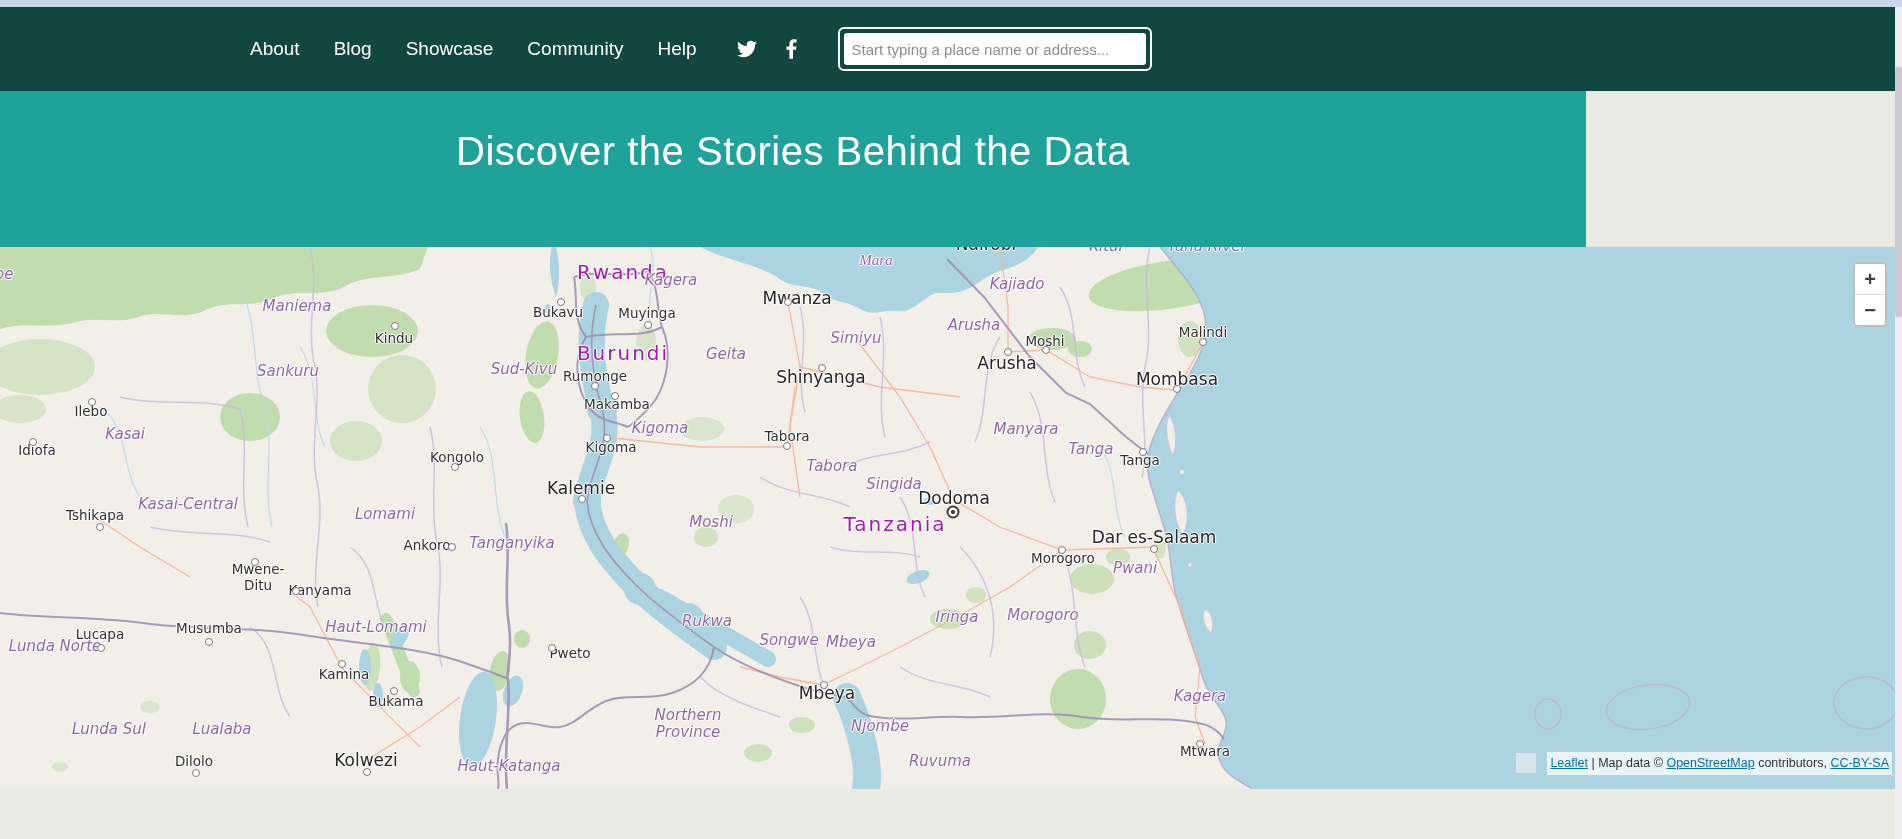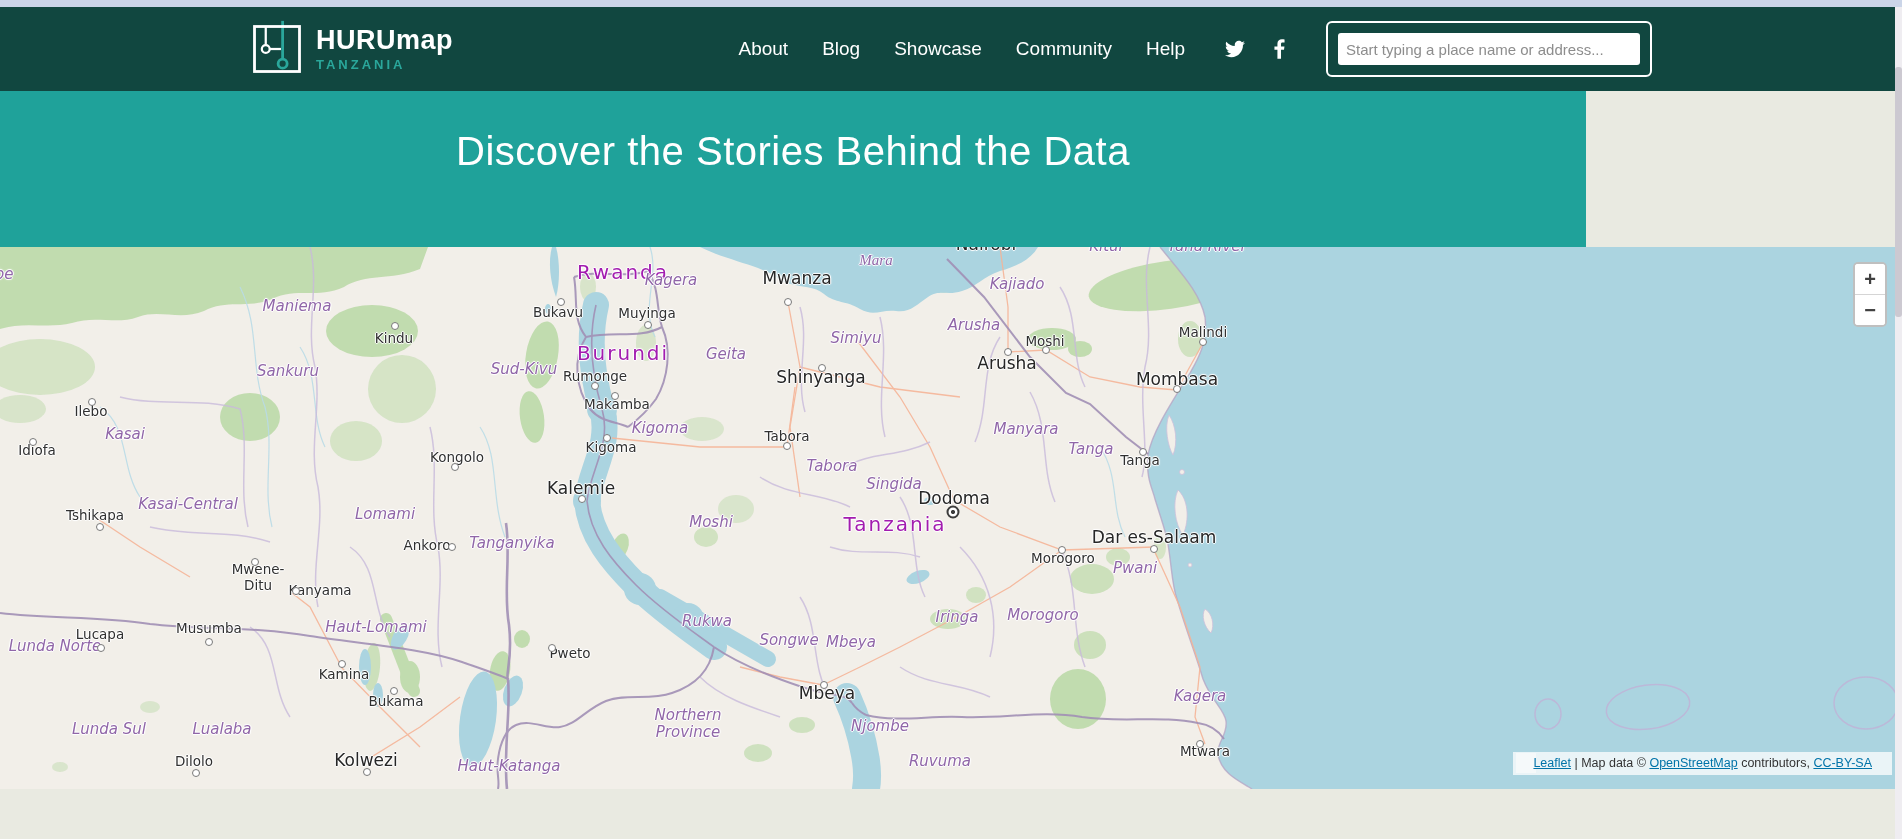--- a/index.html
+++ b/index.html
@@ -19,21 +19,21 @@
   .logo{display:flex;align-items:center;gap:12px;}
   .logo svg{display:block;}
   .logo-text{display:flex;flex-direction:column;line-height:1;}
   .logo-title{color:#fff;font-size:27px;font-weight:bold;letter-spacing:.5px;}
   .logo-sub{color:#2aa79b;font-size:13px;font-weight:bold;letter-spacing:3px;margin-top:4px;}
   .navzone{display:flex;align-items:center;gap:34px;}
   .navlink{color:#fff;font-size:19px;text-decoration:none;cursor:pointer;white-space:nowrap;}
   .socials{display:flex;align-items:center;gap:26px;margin-left:4px;}
   .socials svg{display:block;fill:#fff;cursor:pointer;}
   .searchwrap{
-    margin-left:6px;border:2px solid #fff;border-radius:6px;padding:10px;background:transparent;
+    margin-left:6px;border:2px solid #fff;border-radius:6px;padding:4px;background:transparent;
   }
   .searchwrap input{
     width:286px;height:32px;border:0;border-radius:3px;background:#fff;
     font-size:15px;color:#333;padding:0 8px;outline:none;
     font-family:"Liberation Sans",sans-serif;
   }
   .searchwrap input::placeholder{color:#8d8d8d;}
   
   .hero{
     position:absolute;top:91px;left:0;width:1586px;height:156px;background:#1fa29a;
@@ -74,48 +74,34 @@
   }
   .zoomctl .zbtn{
     width:30px;height:30px;background:#fff;border:0;font-size:20px;font-weight:bold;
     color:#404040;line-height:30px;text-align:center;cursor:pointer;display:block;padding:0;
     font-family:"Liberation Sans",sans-serif;
   }
   .zoomctl .zbtn + .zbtn{border-top:1px solid #d5d5d5;}
   
   .attrib{
     position:absolute;right:10px;bottom:14px;height:20px;background:rgba(255,255,255,.75);
-    font-size:12.5px;color:#333;padding:1px 20px 2px;white-space:pre;display:flex;align-items:center;
+    font-size:12.5px;color:#333;padding:1px 3px 2px;white-space:pre;display:flex;align-items:center;
     font-family:"Liberation Sans",sans-serif;
   }
   .attrib a{color:#0073a8;text-decoration:underline;cursor:pointer;white-space:pre;}
   
   .scrolltrack{position:absolute;right:0;top:7px;width:7px;height:832px;background:#efedf1;}
   .scrollthumb{position:absolute;right:0;top:60px;width:7px;height:250px;background:#ccc9d1;border-radius:3px;}
 </style>
 </head>
 <body>
 
 <div class="topstrip"></div>
 
 <header>
-  <div class="logo">
-    <svg width="54" height="60" viewBox="0 0 96 104">
-      <line x1="58" y1="2" x2="58" y2="70" stroke="#2aa79b" stroke-width="5"></line>
-      <rect x="8" y="12" width="80" height="80" fill="none" stroke="#ffffff" stroke-width="5"></rect>
-      <line x1="28" y1="12" x2="28" y2="44" stroke="#ffffff" stroke-width="4"></line>
-      <circle cx="28" cy="52" r="7" fill="none" stroke="#ffffff" stroke-width="4"></circle>
-      <line x1="35" y1="52" x2="55" y2="52" stroke="#ffffff" stroke-width="4"></line>
-      <circle cx="58" cy="78" r="8" fill="none" stroke="#2aa79b" stroke-width="5"></circle>
-    </svg>
-    <div class="logo-text">
-      <span class="logo-title">HURUmap</span>
-      <span class="logo-sub">TANZANIA</span>
-    </div>
-  </div>
 
   <div class="navzone">
     <a class="navlink">About</a>
     <a class="navlink">Blog</a>
     <a class="navlink">Showcase</a>
     <a class="navlink">Community</a>
     <a class="navlink">Help</a>
     <div class="socials">
       <svg width="24" height="20" viewBox="0 0 24 24">
         <path d="M23.954 4.569c-.885.389-1.83.654-2.825.775 1.014-.611 1.794-1.574 2.163-2.723-.951.555-2.005.959-3.127 1.184-.896-.959-2.173-1.559-3.591-1.559-2.717 0-4.92 2.203-4.92 4.917 0 .39.045.765.127 1.124C7.691 8.094 4.066 6.13 1.64 3.161c-.427.722-.666 1.561-.666 2.475 0 1.71.87 3.213 2.188 4.096-.807-.026-1.566-.248-2.228-.616v.061c0 2.385 1.693 4.374 3.946 4.827-.413.111-.849.171-1.296.171-.314 0-.615-.03-.916-.086.631 1.953 2.445 3.377 4.604 3.417-1.68 1.319-3.809 2.105-6.102 2.105-.39 0-.779-.023-1.17-.067 2.189 1.394 4.768 2.209 7.557 2.209 9.054 0 13.999-7.496 13.999-13.986 0-.209 0-.42-.015-.63.961-.689 1.8-1.56 2.46-2.548z"></path>
@@ -333,21 +319,21 @@
       <div class="ml region" style="left: 940px; top: 515px;">Ruvuma</div>
       <div class="ml region" style="left: 1200px; top: 450px;">Kagera</div>
       <div class="ml region" style="left: 376px; top: 381px;">Haut-Lomami</div>
       <div class="ml region" style="left: 222px; top: 483px;">Lualaba</div>
       <div class="ml region" style="left: 55px; top: 400px;">Lunda Norte</div>
       <div class="ml region" style="left: 109px; top: 483px;">Lunda Sul</div>
       <div class="ml region" style="left: 509px; top: 520px;">Haut-Katanga</div>
       <div class="ml city" style="left: 558px; top: 66px;">Bukavu</div>
       <div class="ml city" style="left: 647px; top: 67px;">Muyinga</div>
       <div class="ml city" style="left: 394px; top: 92px;">Kindu</div>
-      <div class="ml city2" style="left: 797px; top: 32px;">Mwanza</div>
+      <div class="ml city2" style="left: 797px; top: 52px;">Mwanza</div>
       <div class="ml city2" style="left: 821px; top: 131px;">Shinyanga</div>
       <div class="ml city" style="left: 595px; top: 130px;">Rumonge</div>
       <div class="ml city" style="left: 617px; top: 158px;">Makamba</div>
       <div class="ml city" style="left: 611px; top: 201px;">Kigoma</div>
       <div class="ml city2" style="left: 581px; top: 242px;">Kalemie</div>
       <div class="ml city" style="left: 457px; top: 211px;">Kongolo</div>
       <div class="ml city" style="left: 427px; top: 299px;">Ankoro</div>
       <div class="ml city" style="left: 787px; top: 190px;">Tabora</div>
       <div class="ml city2" style="left: 954px; top: 252px;">Dodoma</div>
       <div class="ml city" style="left: 1063px; top: 312px;">Morogoro</div>

